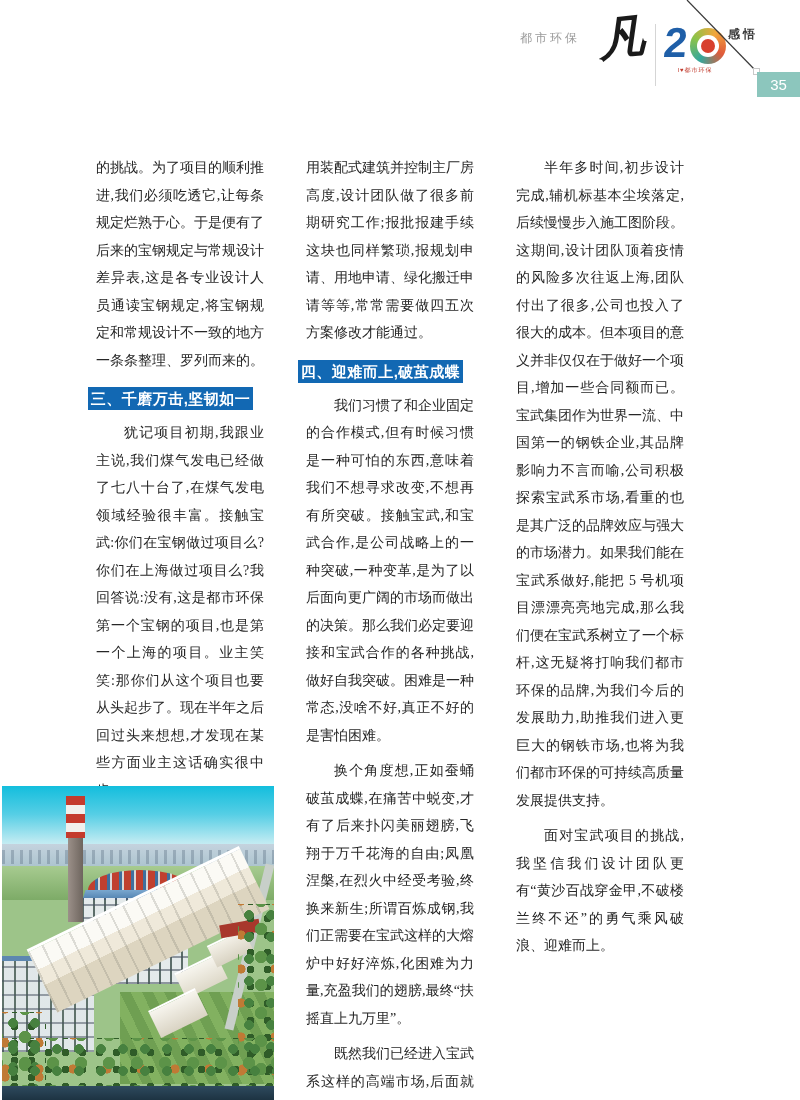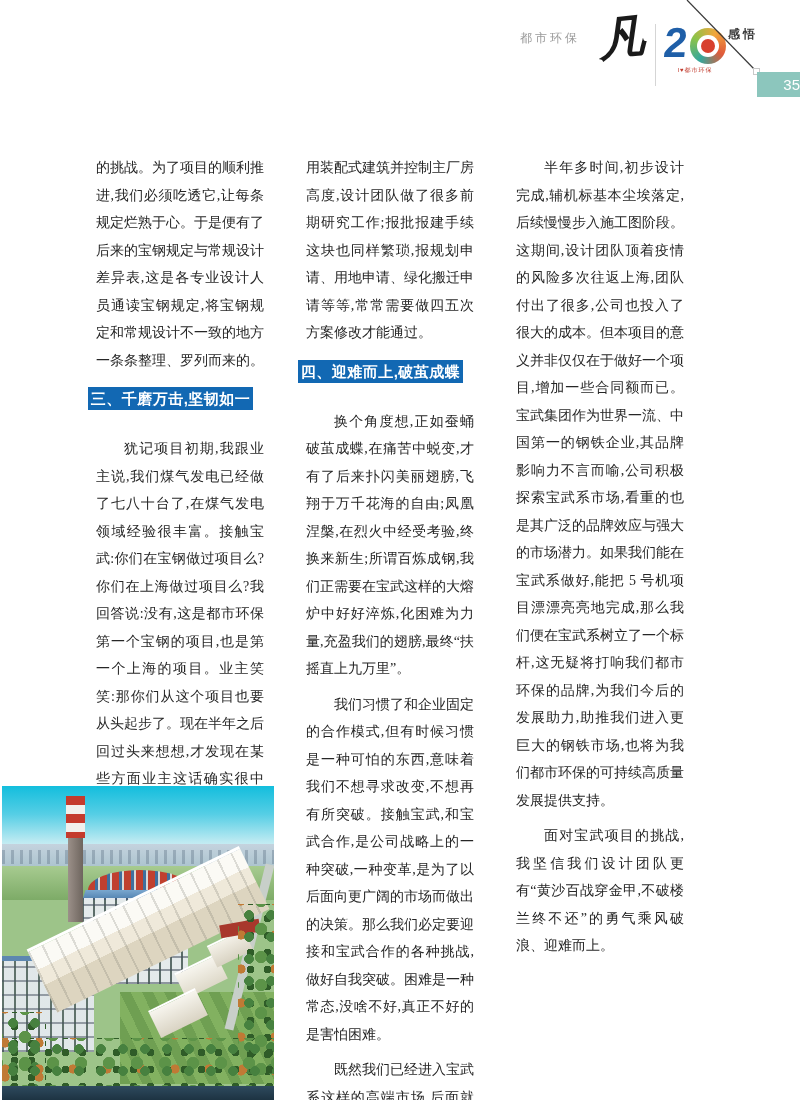--- a/index.html
+++ b/index.html
@@ -49,42 +49,42 @@
     font-size:6px; letter-spacing:1px; color:#c0392b; white-space:nowrap;
   }
   .section-label {
     position:absolute; left:728px; top:26px;
     font-family:"Liberation Sans","DejaVu Sans",sans-serif;
     font-size:12px; font-weight:700; color:#3a3a3a; letter-spacing:3px;
   }
   .header-line { position:absolute; left:0; top:0; width:800px; height:110px; pointer-events:none; }
   .page-tab {
     position:absolute; left:757px; top:72px; width:43px; height:25px;
-    background:#8cc6bd; color:#ffffff; text-align:right;
+    background:#8cc6bd; color:#ffffff; text-align:center;
     font-family:"Liberation Sans","DejaVu Sans",sans-serif;
     font-size:15px; line-height:25px;
   }
   .page-tab-square {
     position:absolute; left:753px; top:68px; width:7px; height:7px;
     background:#ffffff; border:1px solid #c9c9c9;
   }
 
   
   .col {
     position:absolute; top:146px; width:184px;
     font-size:14px; line-height:27.5px;
     text-align:justify; text-justify:inter-ideograph;
   }
   .col-1 { left:88px;  }
   .col-2 { left:298px; }
   .col-3 { left:508px; }
   .col p { margin:8px; }
   .col p.indent { text-indent:2em; }
   .col-heading {
-    width:165px; height:23px; margin:13px 0 25px 0;
+    width:165px; height:23px; margin:13px 0 9px 0;
     background:#1268b3; color:#ffffff;
     font-family:"Liberation Sans","DejaVu Sans",sans-serif;
     font-size:15px; font-weight:700; line-height:23px;
     text-align:center; text-indent:0; letter-spacing:0.5px;
   }
 
   
   .photo {
     position:absolute; left:2px; top:786px; width:272px; height:314px;
     overflow:hidden; background:#9dc489;
@@ -172,22 +172,22 @@
   <div class="col col-1">
     <p>的挑战。为了项目的顺利推进,我们必须吃透它,让每条规定烂熟于心。于是便有了后来的宝钢规定与常规设计差异表,这是各专业设计人员通读宝钢规定,将宝钢规定和常规设计不一致的地方一条条整理、罗列而来的。</p>
     <div class="col-heading">三、千磨万击,坚韧如一</div>
     <p class="indent">犹记项目初期,我跟业主说,我们煤气发电已经做了七八十台了,在煤气发电领域经验很丰富。接触宝武:你们在宝钢做过项目么?你们在上海做过项目么?我回答说:没有,这是都市环保第一个宝钢的项目,也是第一个上海的项目。业主笑笑:那你们从这个项目也要从头起步了。现在半年之后回过头来想想,才发现在某些方面业主这话确实很中肯。</p>
     <p class="indent">上海的项目有很多地方性的特殊规定,例如超过一定建筑面积要采用装配式建筑,主厂房高度超过 28m 要设地下室,为了避免采</p>
   </div>
 
   <div class="col col-2">
     <p>用装配式建筑并控制主厂房高度,设计团队做了很多前期研究工作;报批报建手续这块也同样繁琐,报规划申请、用地申请、绿化搬迁申请等等,常常需要做四五次方案修改才能通过。</p>
     <div class="col-heading">四、迎难而上,破茧成蝶</div>
+    <p class="indent">我们习惯了和企业固定的合作模式,但有时候习惯是一种可怕的东西,意味着我们不想寻求改变,不想再有所突破。接触宝武,和宝武合作,是公司战略上的一种突破,一种变革,是为了以后面向更广阔的市场而做出的决策。那么我们必定要迎接和宝武合作的各种挑战,做好自我突破。困难是一种常态,没啥不好,真正不好的是害怕困难。</p>
     <p class="indent">换个角度想,正如蚕蛹破茧成蝶,在痛苦中蜕变,才有了后来扑闪美丽翅膀,飞翔于万千花海的自由;凤凰涅槃,在烈火中经受考验,终换来新生;所谓百炼成钢,我们正需要在宝武这样的大熔炉中好好淬炼,化困难为力量,充盈我们的翅膀,最终“扶摇直上九万里”。</p>
-    <p class="indent">我们习惯了和企业固定的合作模式,但有时候习惯是一种可怕的东西,意味着我们不想寻求改变,不想再有所突破。接触宝武,和宝武合作,是公司战略上的一种突破,一种变革,是为了以后面向更广阔的市场而做出的决策。那么我们必定要迎接和宝武合作的各种挑战,做好自我突破。困难是一种常态,没啥不好,真正不好的是害怕困难。</p>
     <p class="indent">既然我们已经进入宝武系这样的高端市场,后面就要考虑如何在高端市场中长远地走下去。说来说去,我们依然还是属于服务行业,核心竞争力依然是服务好客户的能力,客户找到我们,是希望我们能做他们的智囊,能提供给他们最优的建议及产品。所以,如果未</p>
   </div>
 
   <div class="col col-3">
     <p class="indent">半年多时间,初步设计完成,辅机标基本尘埃落定,后续慢慢步入施工图阶段。这期间,设计团队顶着疫情的风险多次往返上海,团队付出了很多,公司也投入了很大的成本。但本项目的意义并非仅仅在于做好一个项目,增加一些合同额而已。宝武集团作为世界一流、中国第一的钢铁企业,其品牌影响力不言而喻,公司积极探索宝武系市场,看重的也是其广泛的品牌效应与强大的市场潜力。如果我们能在宝武系做好,能把 5 号机项目漂漂亮亮地完成,那么我们便在宝武系树立了一个标杆,这无疑将打响我们都市环保的品牌,为我们今后的发展助力,助推我们进入更巨大的钢铁市场,也将为我们都市环保的可持续高质量发展提供支持。</p>
     <p class="indent">面对宝武项目的挑战,我坚信我们设计团队更有“黄沙百战穿金甲,不破楼兰终不还”的勇气乘风破浪、迎难而上。</p>
 
   </div>
 
   <div class="photo">

